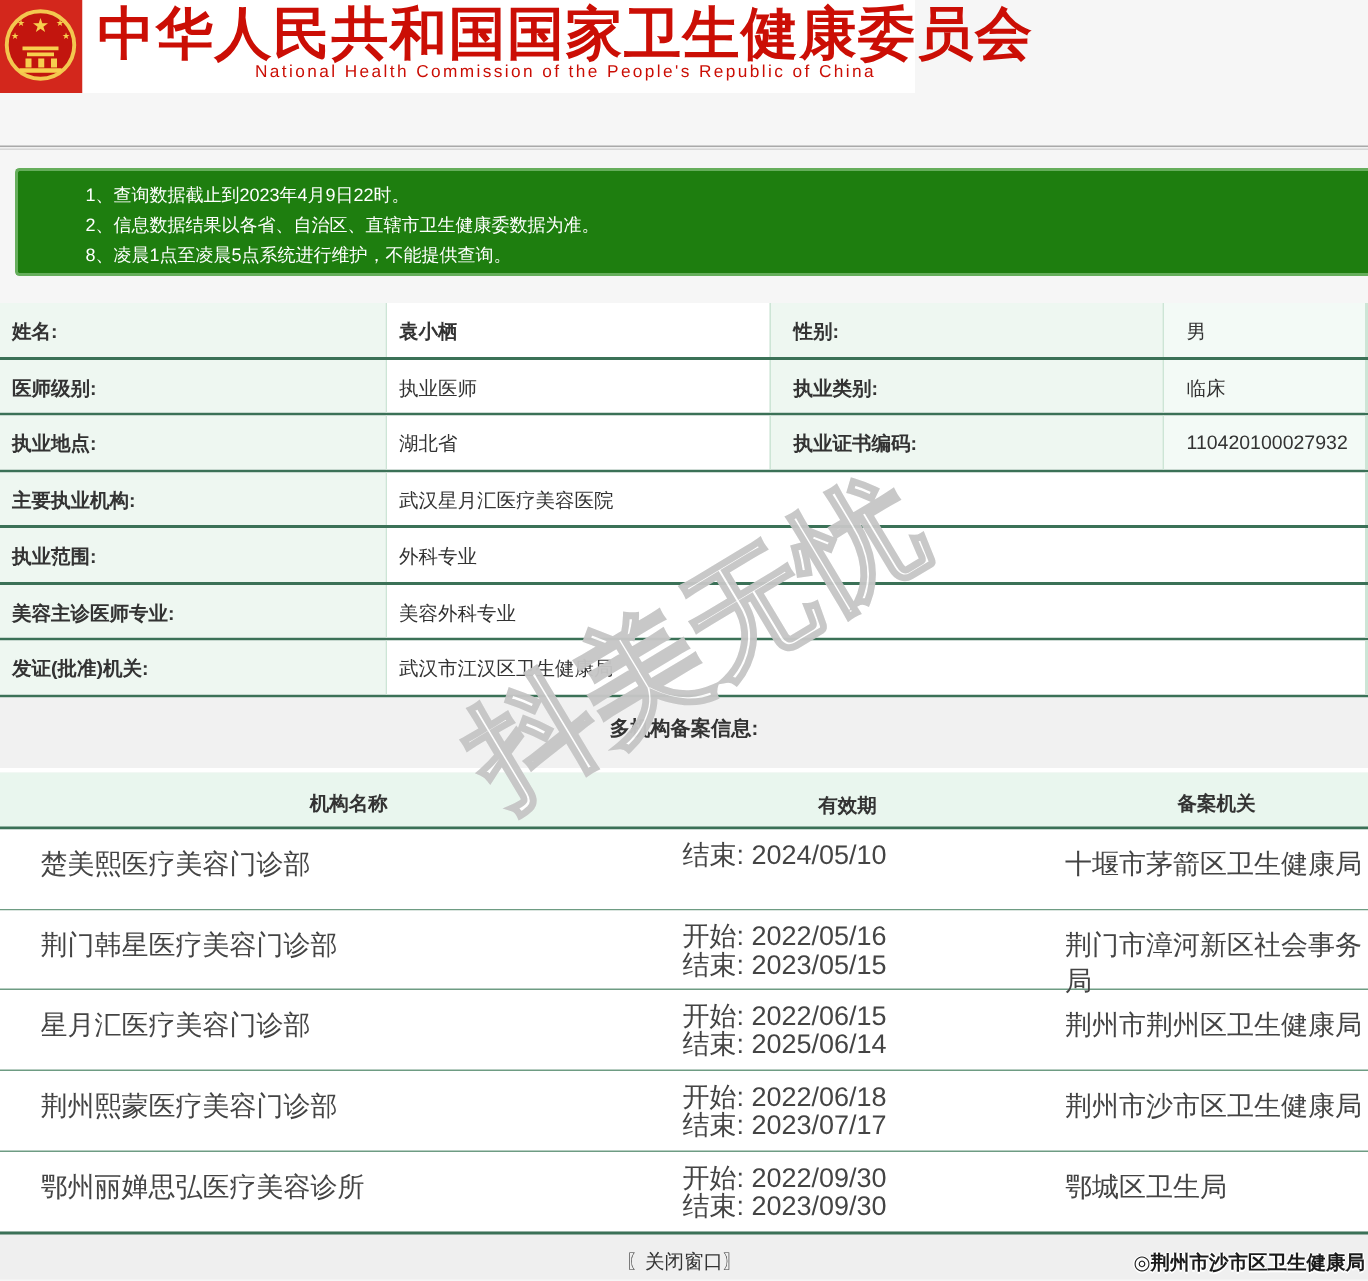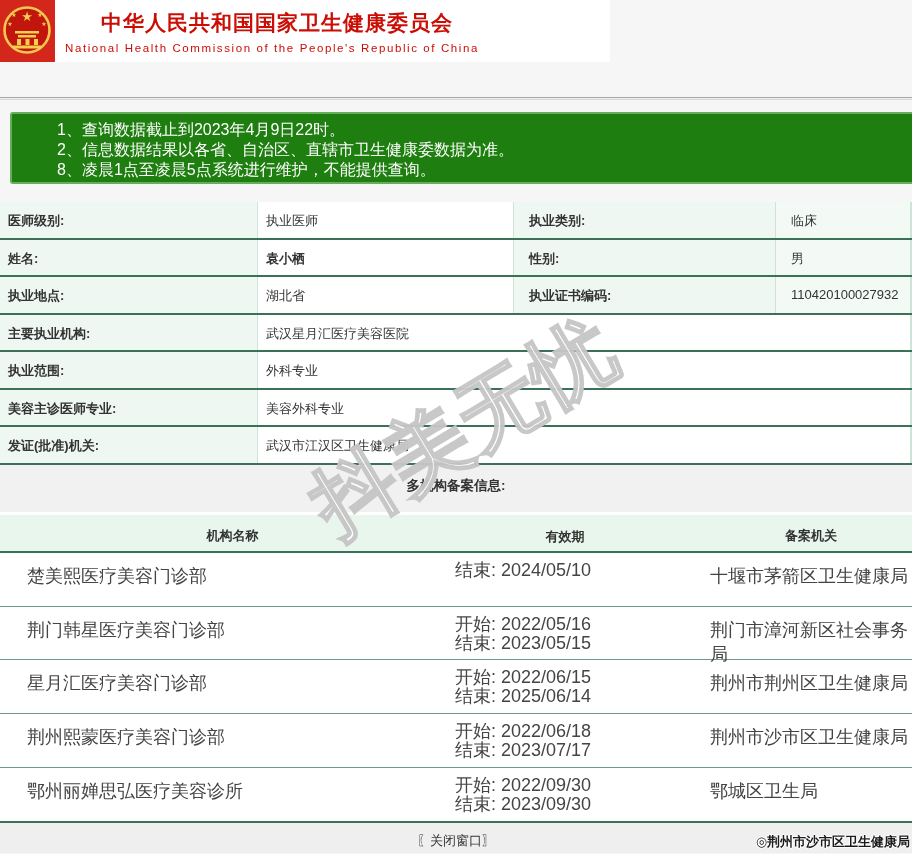--- a/index.html
+++ b/index.html
@@ -18,31 +18,31 @@
   body{
     font-family:"Liberation Sans","DejaVu Sans",sans-serif;
     background:#f6f6f6;color:var(--ink);
     position:relative;overflow:hidden;
   }
   
   .hdr-band{height:62px;background:#f6f6f6;}
   .hdr-white{width:610px;height:62px;background:#fff;display:flex;align-items:stretch;}
   .emblem{width:55px;height:62px;flex:0 0 55px;}
   .hdr-text{padding:7px 0 0 10px;}
-  .hdr-title{font-size:21px;font-weight:bold;color:var(--red);letter-spacing:1px;line-height:32px;white-space:nowrap;margin-left:36px;}
+  .hdr-title{font-size:38px;font-weight:bold;color:var(--red);letter-spacing:1px;line-height:32px;white-space:nowrap;}
   .hdr-sub{font-size:11.5px;font-weight:normal;color:var(--red);letter-spacing:1.6px;margin-top:3px;white-space:nowrap;text-align:center;}
   .spacer-a{height:35px;background:#f6f6f6;}
   .groove{height:3px;border-top:1px solid #a9a9a9;border-bottom:1px solid #d7d7d7;background:#efefef;}
   .spacer-b{height:12px;background:#f6f6f6;}
   
   .notice{
     margin-left:10px;height:72px;background:var(--green);
     border:2px solid var(--green-border);border-right:none;
     border-radius:3px 0 0 3px;
-    color:#fff;font-size:16px;line-height:20px;
+    color:#fff;font-size:12px;line-height:20px;
     padding:6px 0 0 45px;
   }
   .spacer-c{height:18px;background:#f6f6f6;}
   
   .pi-table{background:#fff;}
   .pi-row{display:flex;height:37.5px;border-bottom:2px solid var(--sep);}
   .pi-row > div{padding-top:10px;font-size:13px;overflow:hidden;white-space:nowrap;}
   .c1{width:257px;background:var(--mint);font-weight:bold;padding-left:8px;}
   .c2{width:256px;background:#fff;padding-left:8px;border-left:1px solid var(--vline);}
   .c3{width:262px;background:var(--mint);font-weight:bold;padding-left:15px;border-left:1px solid var(--vline);}
@@ -111,32 +111,32 @@
 
 <div class="notice">
   <div>1、查询数据截止到2023年4月9日22时。</div>
   <div>2、信息数据结果以各省、自治区、直辖市卫生健康委数据为准。</div>
   <div>8、凌晨1点至凌晨5点系统进行维护，不能提供查询。</div>
 </div>
 <div class="spacer-c"></div>
 
 <div class="pi-table">
   <div class="pi-row">
+    <div class="c1">姓名:</div>
+    <div class="c2 bold-val">袁小栖</div>
+    <div class="c3">性别:</div>
+    <div class="c4">男</div>
+  </div>
+  <div class="pi-row">
     <div class="c1">医师级别:</div>
     <div class="c2">执业医师</div>
     <div class="c3">执业类别:</div>
     <div class="c4">临床</div>
   </div>
   <div class="pi-row">
-    <div class="c1">姓名:</div>
-    <div class="c2 bold-val">袁小栖</div>
-    <div class="c3">性别:</div>
-    <div class="c4">男</div>
-  </div>
-  <div class="pi-row">
     <div class="c1">执业地点:</div>
     <div class="c2">湖北省</div>
     <div class="c3">执业证书编码:</div>
     <div class="c4">110420100027932</div>
   </div>
   <div class="pi-row">
     <div class="c1">主要执业机构:</div>
     <div class="c2w">武汉星月汇医疗美容医院</div>
   </div>
   <div class="pi-row">

